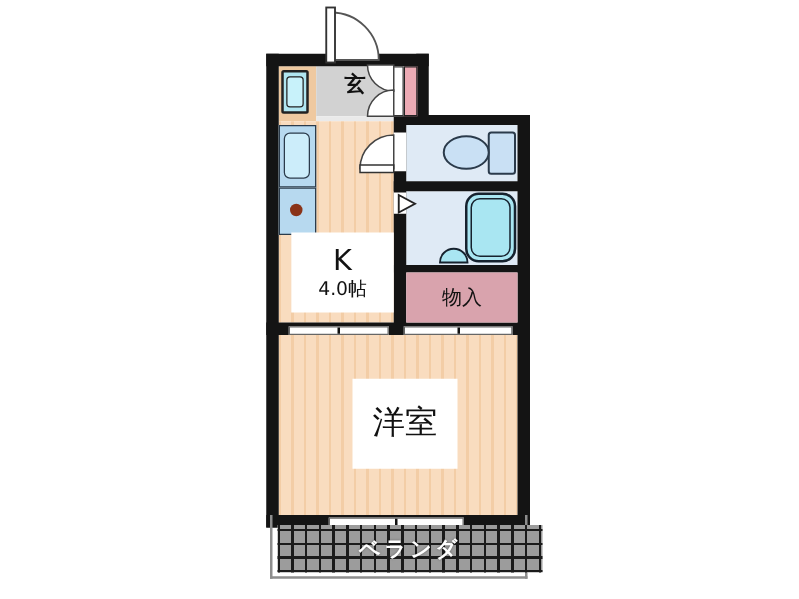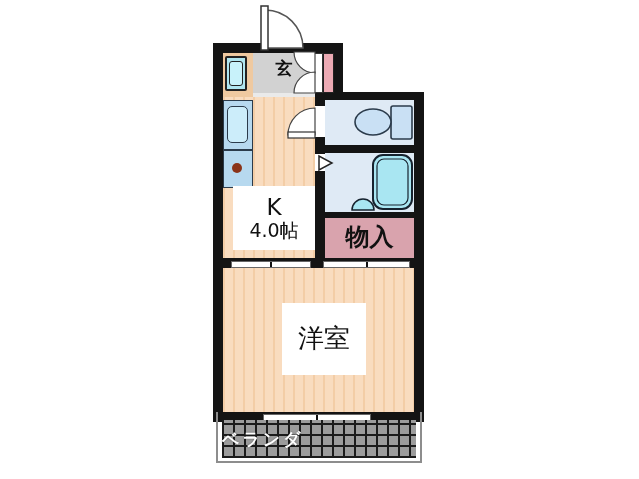--- a/index.html
+++ b/index.html
@@ -47,32 +47,32 @@
 
   
   .slide{background:#fff;border:1px solid #666;}
   .slide .divider{position:absolute;left:50%;top:0;width:2px;height:100%;background:#111;transform:translateX(-50%);}
   #bar-k-room{left:231px;top:261px;width:80px;height:7px;}
   #bar-storage-room{left:323px;top:261px;width:87px;height:7px;}
   #bar-balcony{left:263px;top:414px;width:108px;height:7px;}
 
   
   #balcony-frame{left:216px;top:412px;width:206px;height:51px;border-left:2px solid #8d8d8d;border-right:2px solid #8d8d8d;border-bottom:2px solid #8d8d8d;background:transparent;}
-  #balcony-grid{left:222px;top:420px;width:194px;height:38px;background-color:#9c9c9c;
+  #balcony-grid{left:222px;top:420px;width:212px;height:38px;background-color:#9c9c9c;
     background-image:repeating-linear-gradient(0deg,#1b1b1b 0 2px,transparent 2px 11px),
                      repeating-linear-gradient(90deg,#1b1b1b 0 2px,transparent 2px 11px);
-    display:flex;align-items:center;justify-content:flex-start;}
+    display:flex;align-items:center;justify-content:center;}
   #balcony-label{color:#fff;font-size:17px;font-weight:bold;letter-spacing:3px;text-shadow:0 0 2px rgba(0,0,0,.4);}
 
   
   #genkan-label{left:262px;top:59px;width:44px;font-size:17px;font-weight:bold;}
   #k-label{left:233px;top:186px;width:82px;height:64px;background:#fff;display:flex;flex-direction:column;align-items:center;justify-content:center;}
   #k-label .l1{font-size:23px;}
-  #k-label .l2{font-size:19px;}
-  #storage-label{font-size:24px;font-weight:700;}
+  #k-label .l2{font-size:15px;}
+  #storage-label{font-size:16px;font-weight:400;}
   #room-label{left:282px;top:303px;width:84px;height:72px;background:#fff;display:flex;flex-direction:row;align-items:center;justify-content:center;}
   #room-label .l1,#room-label .l2{font-size:26px;}
 
   
   #overlay{left:0;top:0;width:639px;height:479px;pointer-events:none;}
 </style>
 </head>
 <body>
 
 <div class="plan">

